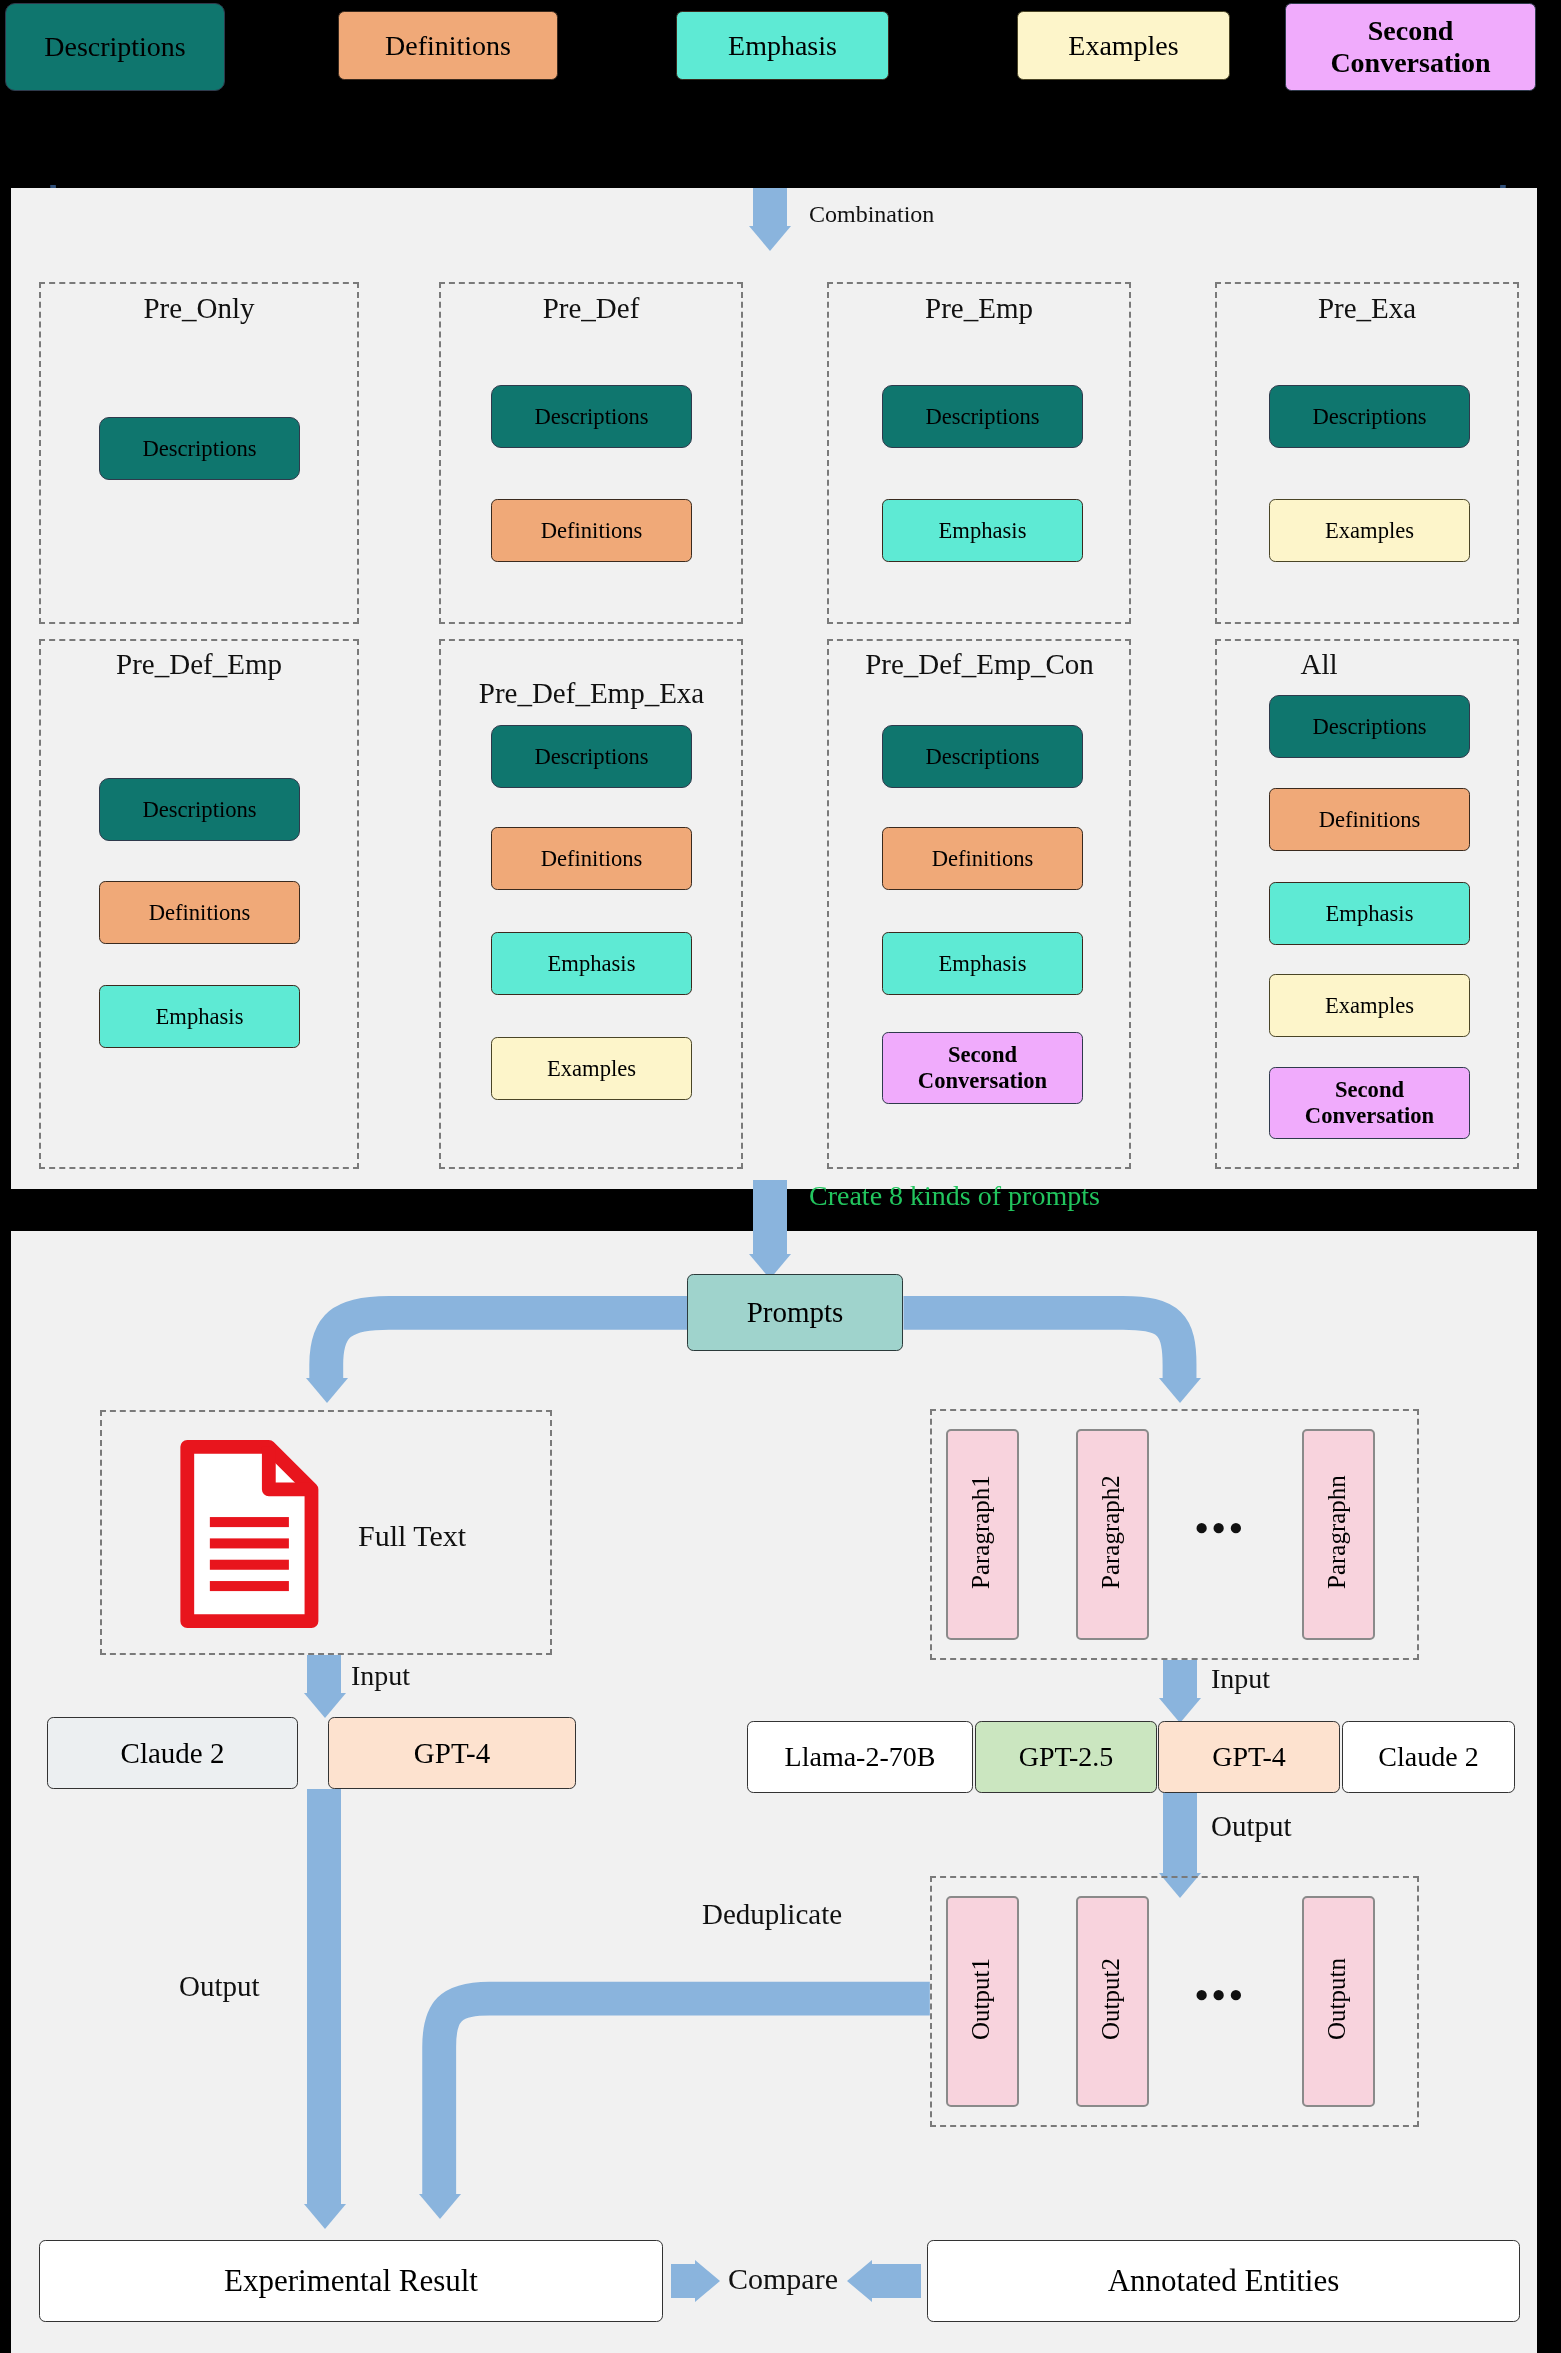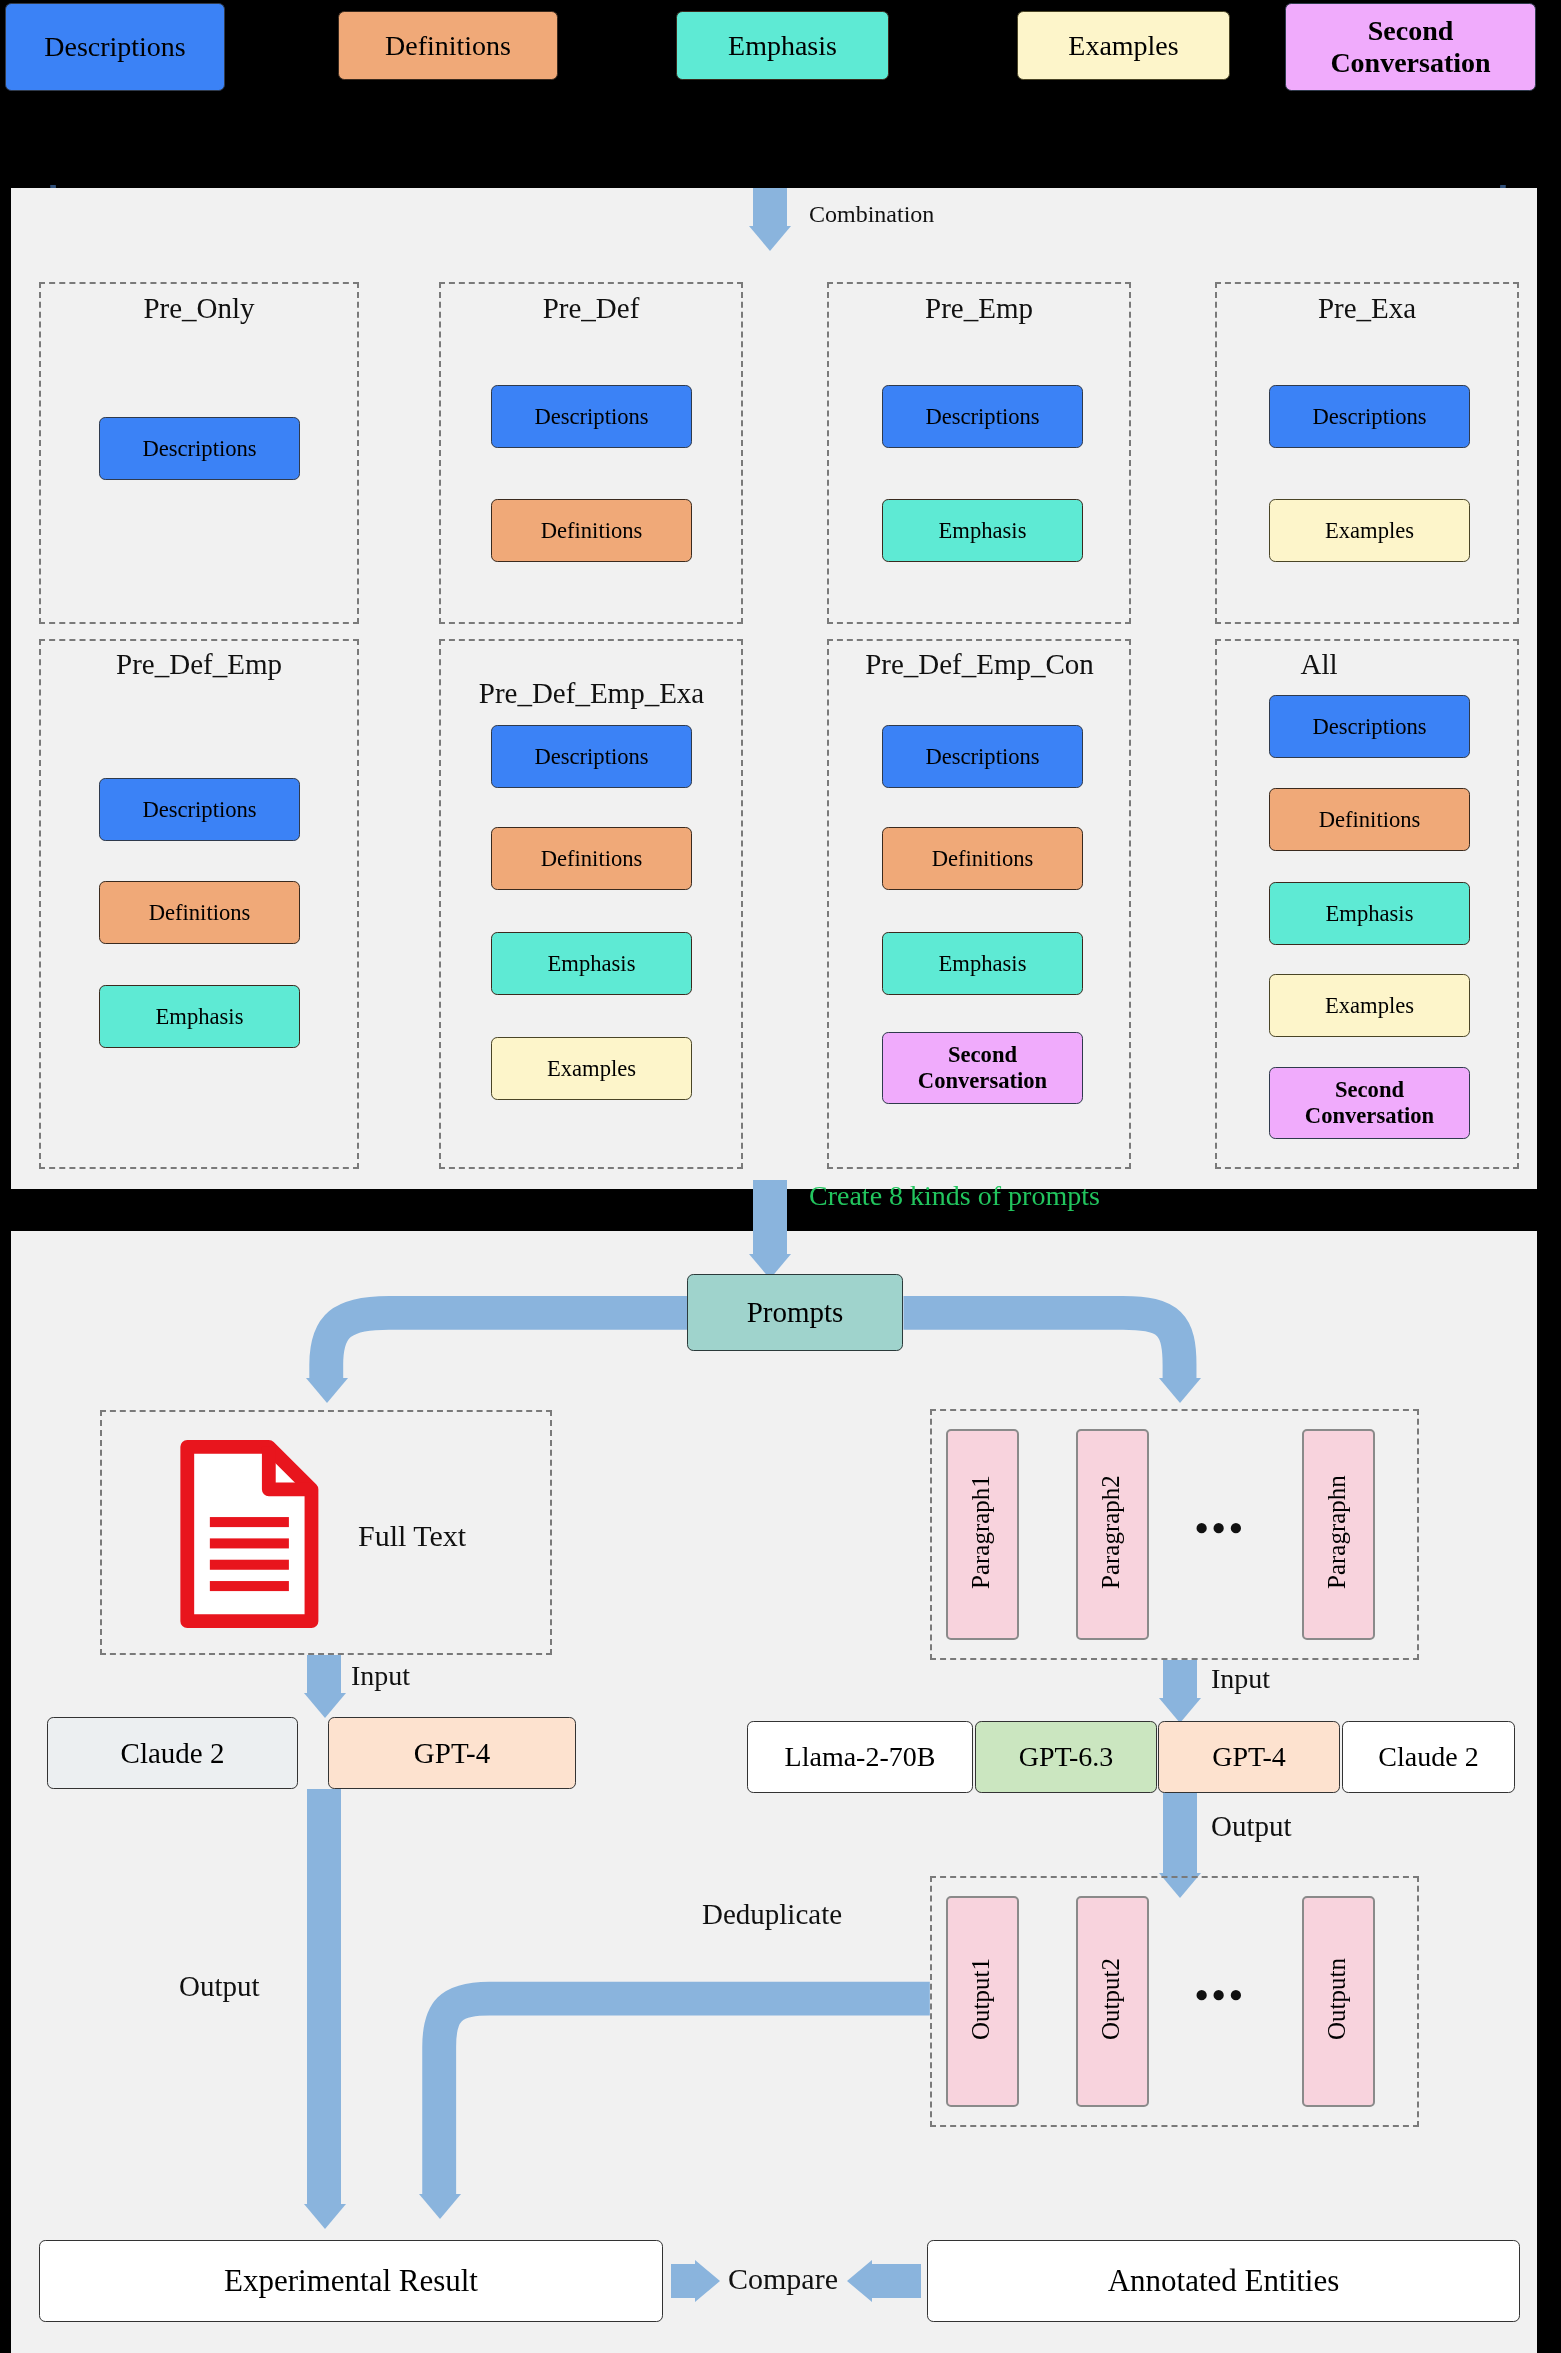--- a/index.html
+++ b/index.html
@@ -5,21 +5,21 @@
   html,body{margin:0;padding:0;background:#000;}
   body{width:1561px;height:2354px;position:relative;font-family:"Liberation Serif",serif;}
   .stage{position:absolute;inset:0;background:#000;}
 
   
   .pill{
     position:absolute;display:flex;align-items:center;justify-content:center;
     text-align:center;border-radius:6.3px;border:1.3px solid #2c2c2c;
     box-sizing:border-box;line-height:1.15;
   }
-  .c-desc{background:#3b82f6;border-color:#2f3a4c;}
+  .c-desc{background:#0f766e;border-color:#2f3a4c;border-radius:10px;}
   .c-defs{background:#f0a978;border-color:#3a2a1e;text-align:center;}
   .c-emph{background:#5eead4;border-color:#3a2a1e;font-family:Liberation Serif, serif;}
   .c-exam{background:#fdf5ca;border-color:#4a4526;}
   .c-conv{background:#f0abfc;border-color:#2f3a4c;font-weight:bold;}
 
   
   .banner{position:absolute;left:0;top:0;width:1561px;height:188px;background:#000;}
 
   
   .panel{position:absolute;background:#f1f1f1;}
@@ -179,21 +179,21 @@
   <div class="dots" style="left:1195px;top:1506px;font-size:38px;">•••</div>
 
   <div class="paragraph" style="position:absolute;left:1302px;top:1429px;width:69px;height:207px;"></div>
   <div class="vert" style="position:absolute;left:1302px;top:1429px;width:69px;height:207px;display:flex;align-items:center;justify-content:center;font-size:25px;">Paragraphn</div>
 
   <div class="arrow-body" style="left:1163px;top:1660px;width:34px;height:40px;"></div>
   <div class="arrow-head ah-down" style="left:1159px;top:1698px;"></div>
   <div class="label" style="left:1211px;top:1663px;font-size:28px;">Input</div>
 
   <div class="rbox" style="left:747px;top:1721px;width:226px;height:72px;background:#ffffff;font-size:28px;">Llama-2-70B</div>
-  <div class="rbox" style="left:975px;top:1721px;width:182px;height:72px;background:#cbe6c0;font-size:28px;">GPT-6.3</div>
+  <div class="rbox" style="left:975px;top:1721px;width:182px;height:72px;background:#cbe6c0;font-size:28px;">GPT-2.5</div>
   <div class="rbox" style="left:1158px;top:1721px;width:182px;height:72px;background:#fde2cf;font-size:28px;">GPT-4</div>
   <div class="rbox" style="left:1342px;top:1721px;width:173px;height:72px;background:#ffffff;font-size:28px;">Claude 2</div>
 
   <div class="arrow-body" style="left:1163px;top:1793px;width:34px;height:82px;"></div>
   <div class="arrow-head ah-down" style="left:1159px;top:1873px;"></div>
   <div class="label" style="left:1211px;top:1810px;font-size:29px;">Output</div>
 
   <div class="dashbox" style="left:930px;top:1876px;width:489px;height:251px;"></div>
 
   <div class="outputbox" style="position:absolute;left:946px;top:1896px;width:69px;height:207px;"></div>

